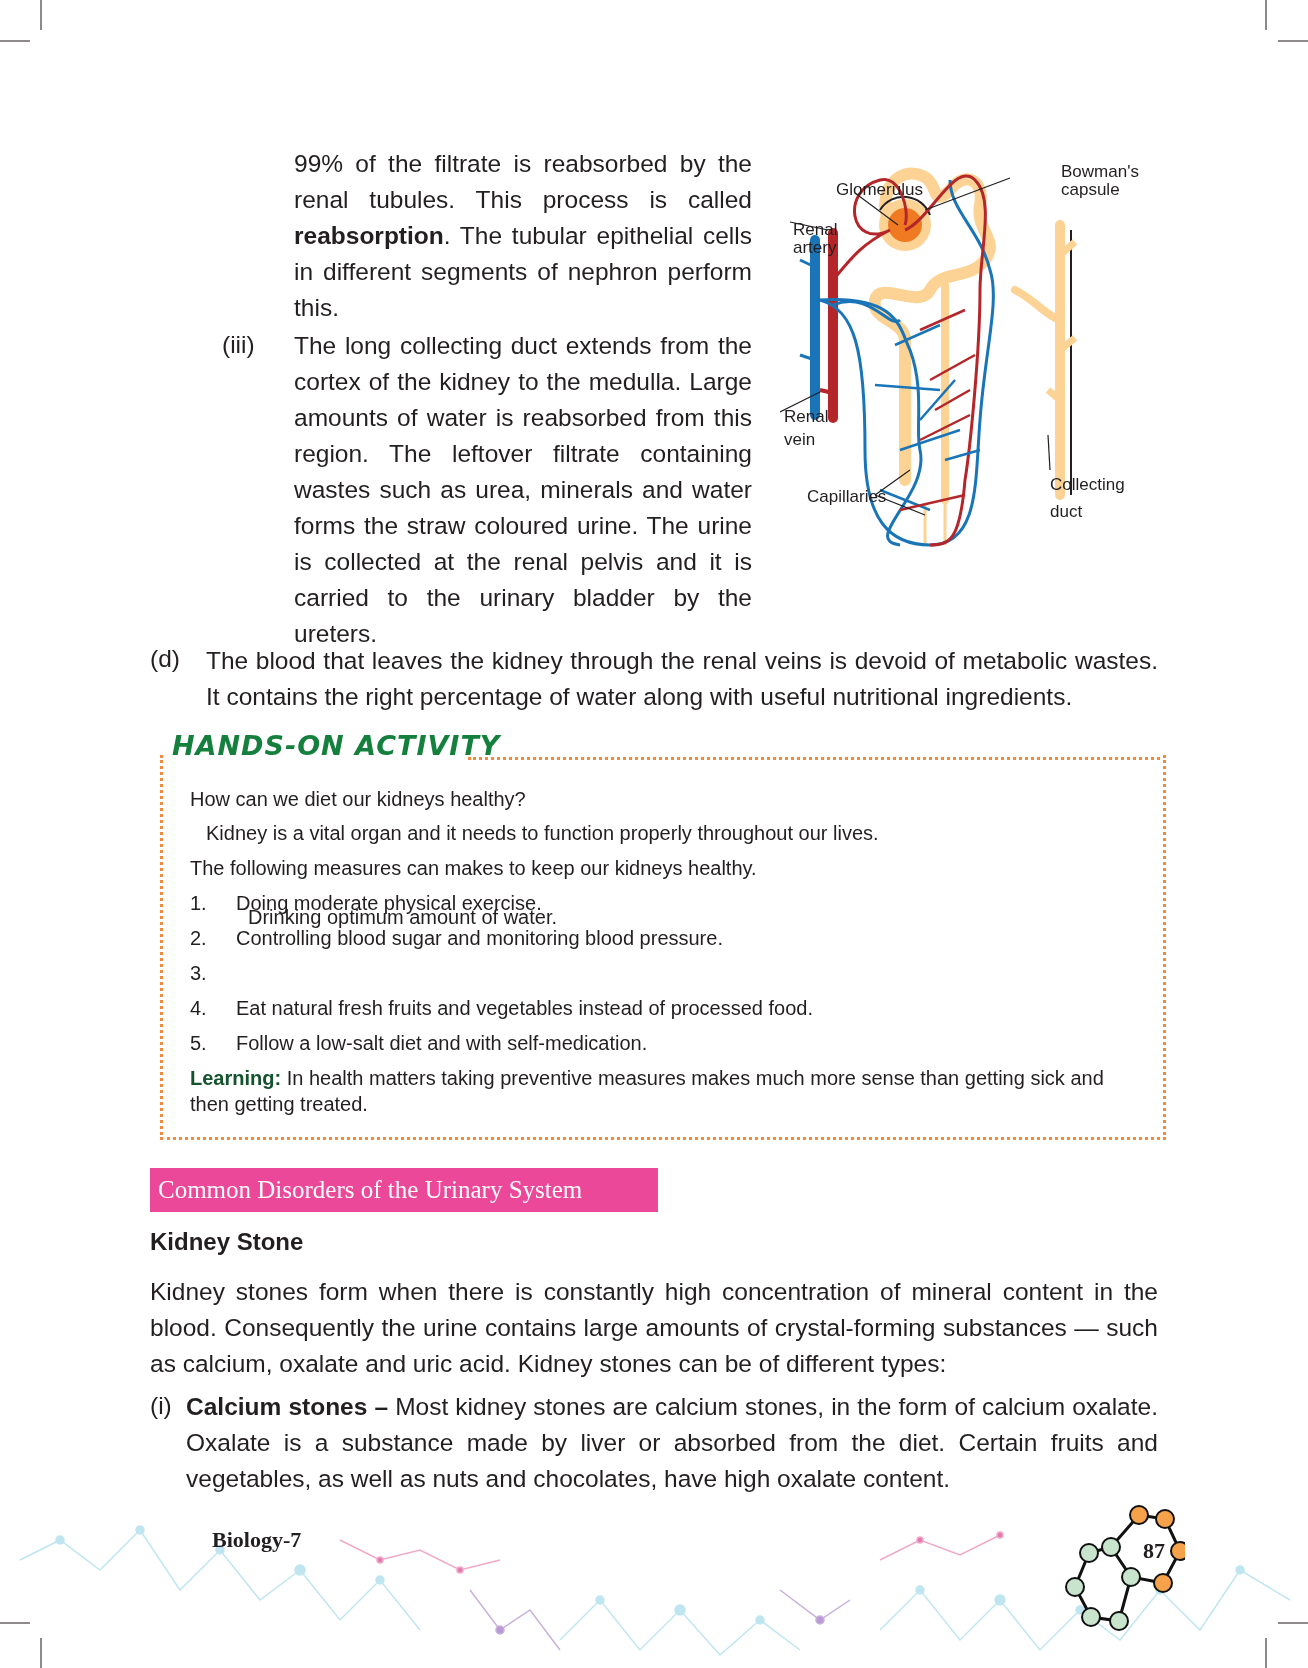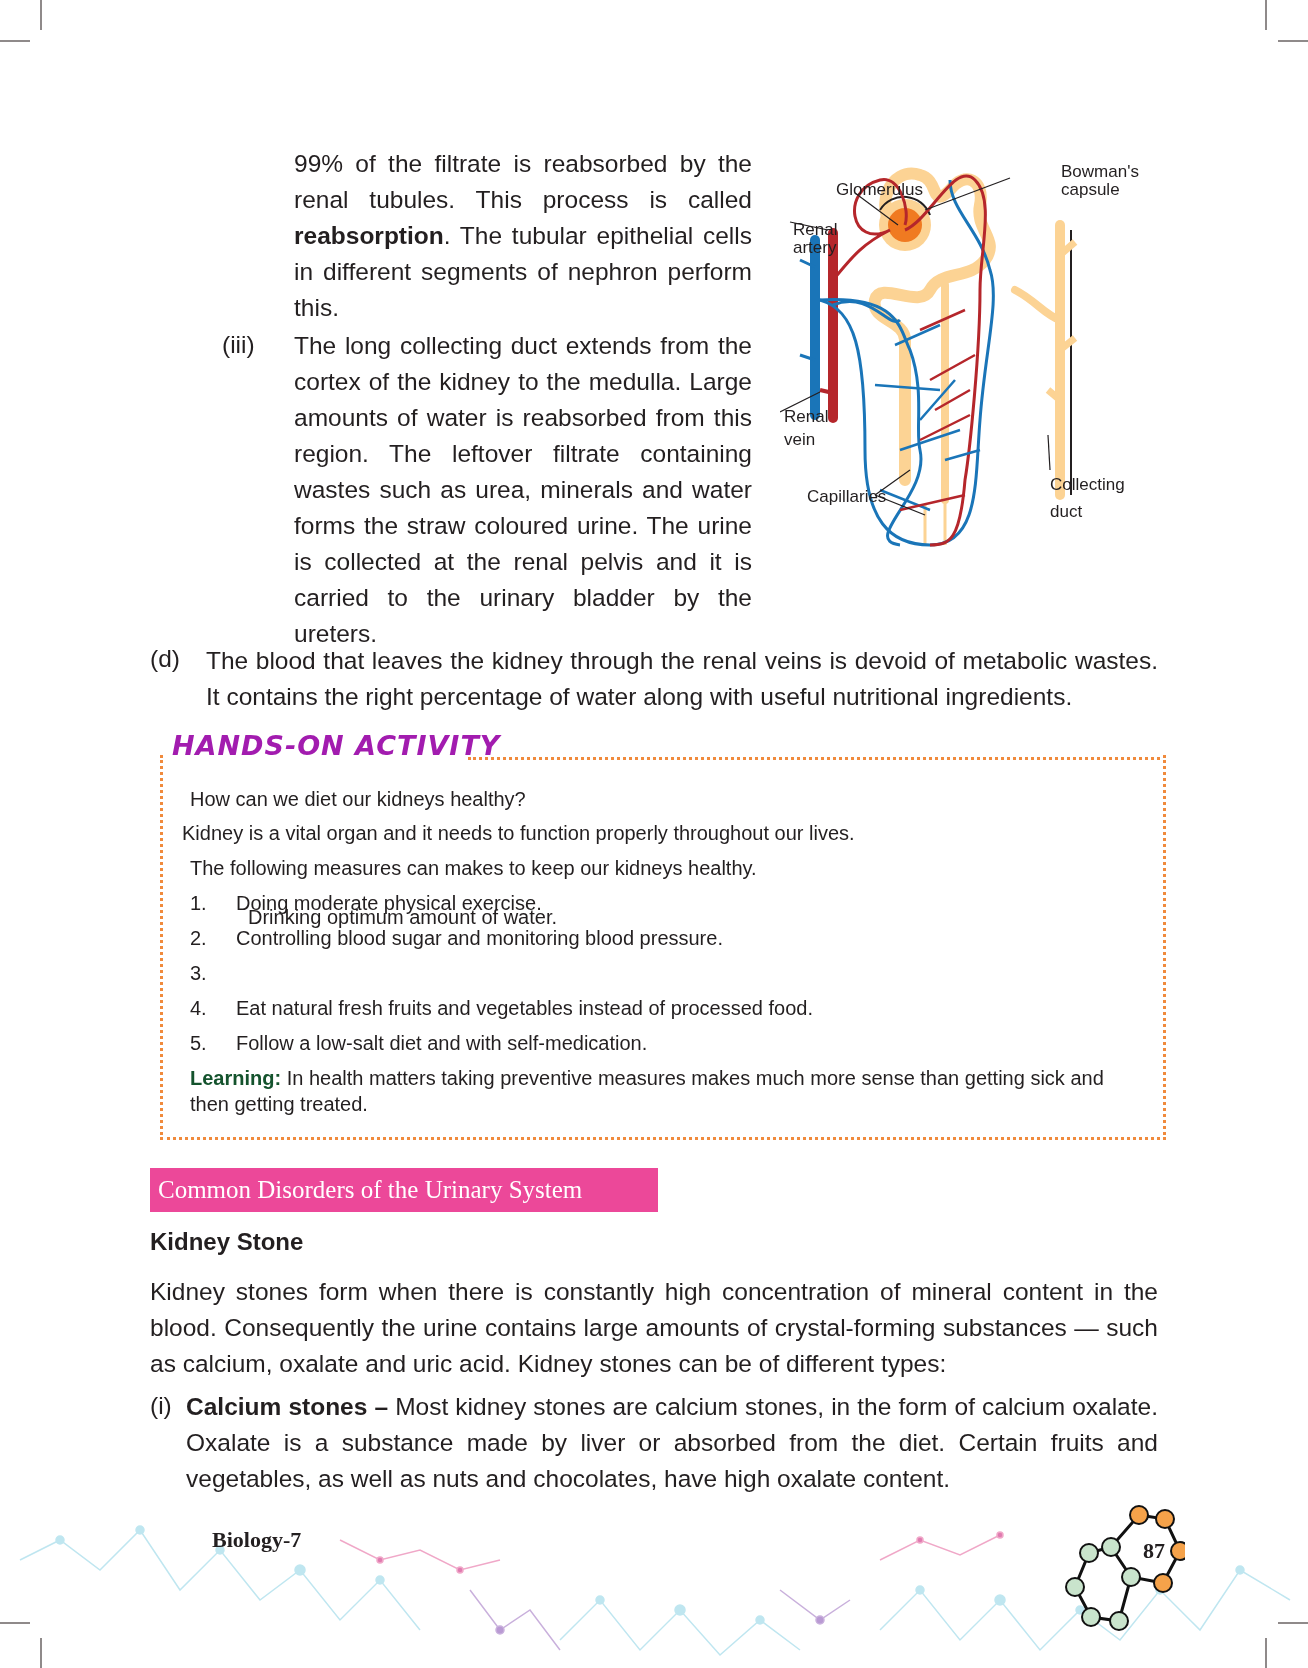--- a/index.html
+++ b/index.html
@@ -4,21 +4,21 @@
 <style>
   html,body{margin:0;padding:0;background:#fff;}
   body{width:1308px;height:1668px;position:relative;overflow:hidden;font-family:"Liberation Sans","DejaVu Sans",sans-serif;color:#231f20;}
   .crop{position:absolute;background:#8f8a8a;}
   .txt{position:absolute;font-size:24.5px;line-height:36px;text-align:justify;}
   .txt b{font-weight:bold;}
   .roman{position:absolute;font-size:24.5px;}
   .lbl{position:absolute;font-size:17px;line-height:19px;color:#231f20;}
   .box{position:absolute;left:160px;top:755px;width:1000px;height:382px;border-right:3px dotted #f08a3c;border-bottom:3px dotted #f08a3c;border-left:3px dotted #f08a3c;}
   .boxtop{position:absolute;left:468px;top:757px;width:692px;border-top:3px dotted #f08a3c;}
-  .act-title{position:absolute;left:172px;top:730px;font-family:"DejaVu Sans",sans-serif;font-weight:bold;font-style:italic;font-size:27px;color:#a21caf;letter-spacing:1px;}
+  .act-title{position:absolute;left:172px;top:730px;font-family:"DejaVu Sans",sans-serif;font-weight:bold;font-style:italic;font-size:27px;color:#15803d;letter-spacing:1px;}
   .act{position:absolute;font-size:20px;line-height:26px;}
   .banner{position:absolute;left:150px;top:1168px;width:508px;height:44px;background:#ec4899;color:#fff;font-family:"Liberation Serif","DejaVu Serif",serif;font-size:25px;line-height:44px;padding-left:8px;box-sizing:border-box;}
   .h3{position:absolute;left:150px;top:1228px;font-size:24px;font-weight:bold;}
   .footer-l{position:absolute;left:212px;top:1527px;font-family:"Liberation Serif",serif;font-weight:bold;font-size:22px;}
   .pagenum{position:absolute;left:1143px;top:1538px;font-family:"Liberation Serif",serif;font-weight:bold;font-size:22px;}
 </style>
 </head>
 <body>
 
 <div class="crop" style="left:40px;top:0;width:2px;height:30px;"></div>
@@ -87,21 +87,21 @@
 <div class="lbl" style="left:784px;top:430px;">vein</div>
 <div class="lbl" style="left:807px;top:487px;">Capillaries</div>
 <div class="lbl" style="left:1050px;top:475px;">Collecting</div>
 <div class="lbl" style="left:1050px;top:502px;">duct</div>
 
 <div class="box"></div>
 <div class="boxtop"></div>
 <div class="act-title">HANDS-ON ACTIVITY</div>
 
 <div class="act" style="left:190px;top:786px;">How can we diet our kidneys healthy?</div>
-<div class="act" style="left:182px;top:820px;">Kidney is a vital organ and it needs to function properly throughout our lives.</div>
+<div class="act" style="left:206px;top:820px;">Kidney is a vital organ and it needs to function properly throughout our lives.</div>
 <div class="act" style="left:190px;top:855px;">The following measures can makes to keep our kidneys healthy.</div>
 
 <div class="act" style="left:190px;top:890px;">1.</div>
 <div class="act" style="left:236px;top:890px;">Doing moderate physical exercise.</div>
 <div class="act" style="left:190px;top:925px;">2.</div>
 <div class="act" style="left:236px;top:925px;">Controlling blood sugar and monitoring blood pressure.</div>
 <div class="act" style="left:190px;top:960px;">3.</div>
 <div class="act" style="left:236px;top:904px;margin-left:12px;">Drinking optimum amount of water.</div>
 <div class="act" style="left:190px;top:995px;">4.</div>
 <div class="act" style="left:236px;top:995px;">Eat natural fresh fruits and vegetables instead of processed food.</div>

